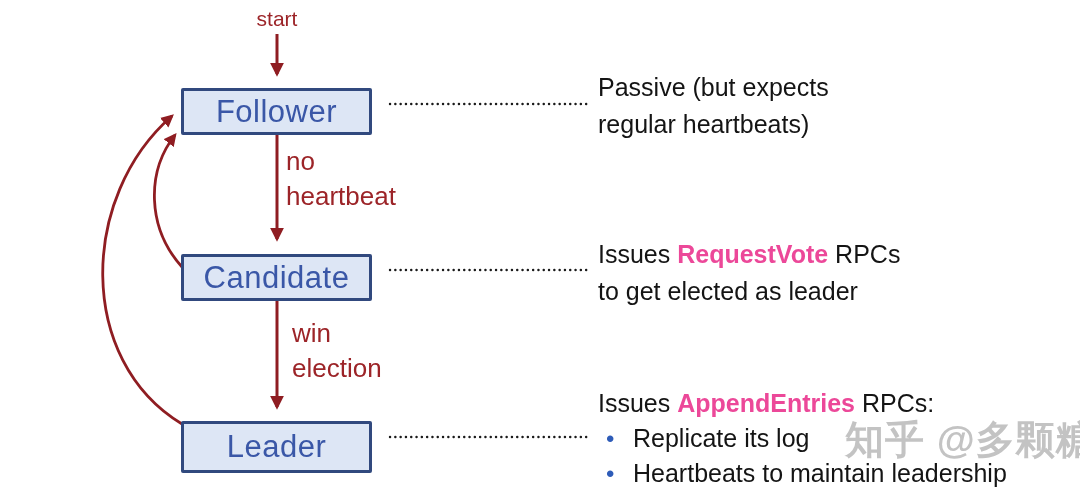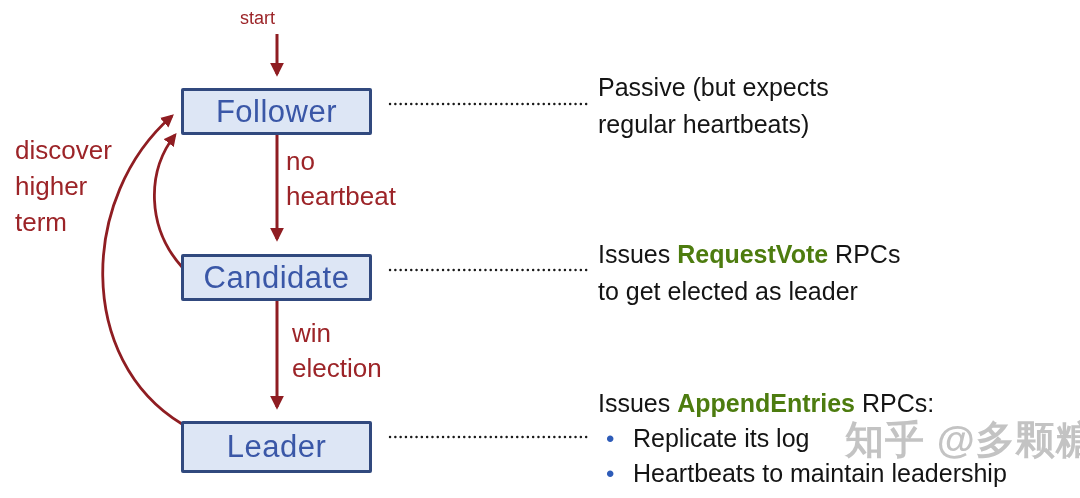--- a/index.html
+++ b/index.html
@@ -43,39 +43,40 @@
     position: absolute;
     color: #9C2428;
     font-size: 26px;
     line-height: 35px;
     white-space: nowrap;
     z-index: 2;
   }
   #label-start {
     left: 240px; top: 1px;
     width: 74px;
-    font-size: 18px;
+    text-align: center;
+    font-size: 21px;
   }
   #label-no-heartbeat { left: 286px; top: 144px; }
   #label-win-election { left: 292px; top: 316px; }
   #label-discover     { left: 15px;  top: 132px; line-height: 36px; }
 
   .annotation {
     position: absolute;
     left: 598px;
     color: #141414;
     font-size: 25px;
     line-height: 37px;
     white-space: nowrap;
     z-index: 2;
   }
   #ann-follower  { top: 69px; }
   #ann-candidate { top: 236px; }
   #ann-leader    { top: 386px; line-height: 35px; }
-  .rpc-name { color: #4d7c0f; font-weight: bold; }
+  .rpc-name { color: #ec4899; font-weight: bold; }
   .bullet-row { display: flex; align-items: baseline; }
   .bullet-dot {
     display: inline-block;
     width: 27px;
     padding-left: 8px;
     color: #2E5CB8;
     font-size: 24px;
     flex: 0 0 auto;
   }
   #watermark {
@@ -130,25 +131,20 @@
   </div>
 
   <div id="label-no-heartbeat" class="red-label">
     <div>no</div>
     <div>heartbeat</div>
   </div>
   <div id="label-win-election" class="red-label">
     <div>win</div>
     <div>election</div>
   </div>
-  <div id="label-discover" class="red-label">
-    <div>discover</div>
-    <div>higher</div>
-    <div>term</div>
-  </div>
 
   <div id="ann-follower" class="annotation">
     <div>Passive (but expects</div>
     <div>regular heartbeats)</div>
   </div>
 
   <div id="ann-candidate" class="annotation">
     <div>
       <span>Issues </span><span class="rpc-name">RequestVote</span><span> RPCs</span>
     </div>

